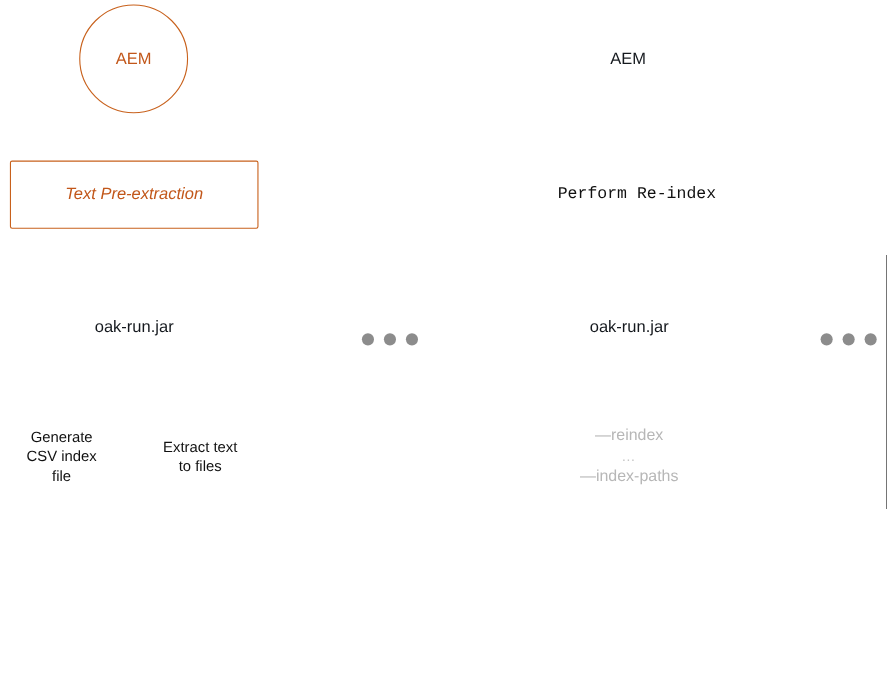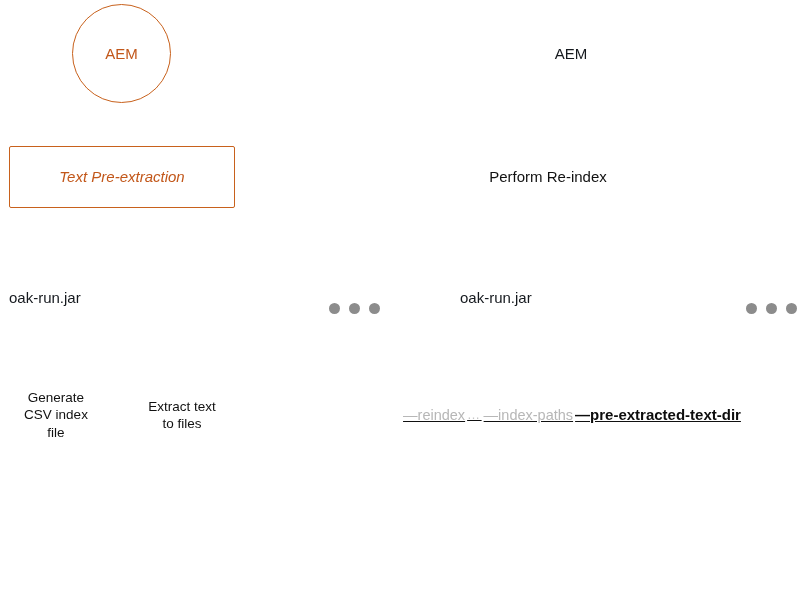--- a/index.html
+++ b/index.html
@@ -71,21 +71,21 @@
   }
   .jar-node .jar-surface {
     position: absolute;
     inset: 0;
   }
   .jar-node .jar-label {
     position: absolute;
     left: 0;
     right: 0;
     top: 10px;
-    text-align: left;
+    text-align: center;
     color: #15191e;
     z-index: 2;
   }
 
   
   .dots {
     position: absolute;
     display: flex;
     align-items: center;
   }
@@ -96,26 +96,24 @@
     background: #8c8c8c;
     display: block;
   }
   .dots .dot + .dot {
     margin-left: 9px;
   }
 
   
   .options-list {
     display: flex;
-    flex-direction: row;
+    flex-direction: column;
     align-items: center;
-    justify-content: center;
     gap: 2px;
     width: 100%;
-    text-decoration: underline;
   }
   .opt-muted {
     color: #b7b7b7;
     font-size: 14.5px;
     white-space: nowrap;
   }
   .opt-dots {
     color: #c6c6c6;
     font-size: 13px;
     letter-spacing: 1.5px;
@@ -162,37 +160,36 @@
   <div class="dots" style="left:329px; top:303px;">
     <span class="dot"></span>
     <span class="dot"></span>
     <span class="dot"></span>
   </div>
 
   <div class="node circle-node circle-plain txt-15" style="left:523px; top:6px; width:96px; height:96px;">
     <span>AEM</span>
   </div>
 
-  <div class="node rect-node rect-plain txt-15" style="left:436px; top:146px; width:224px; height:61px;">
+  <div class="node rect-node rect-plain txt-15" style="left:467px; top:146px; width:224px; height:61px;font-family:Liberation Mono, monospace;">
     <span>Perform Re-index</span>
   </div>
 
   <div class="jar-node" style="left:460px; top:279px; width:224px; height:48px;">
     <svg class="jar-surface" viewBox="0 0 224 48" preserveAspectRatio="none">
       <path d="M0,0 L224,0 L224,39 C178,33 118,33 68,39 C43,42 19,45 0,48 Z" fill="#ffffff"></path>
     </svg>
     <div class="jar-label txt-15">oak-run.jar</div>
   </div>
 
   <div class="node small-rect rect-plain" style="left:460px; top:361px; width:224px; height:108px;">
     <div class="options-list">
       <div class="opt-muted">—reindex</div>
       <div class="opt-dots">…</div>
       <div class="opt-muted">—index-paths</div>
-      <div class="opt-strong">—pre-extracted-text-dir</div>
     </div>
   </div>
 
   <div class="dots" style="left:746px; top:303px;">
     <span class="dot"></span>
     <span class="dot"></span>
     <span class="dot"></span>
   </div>
 
 </div>

